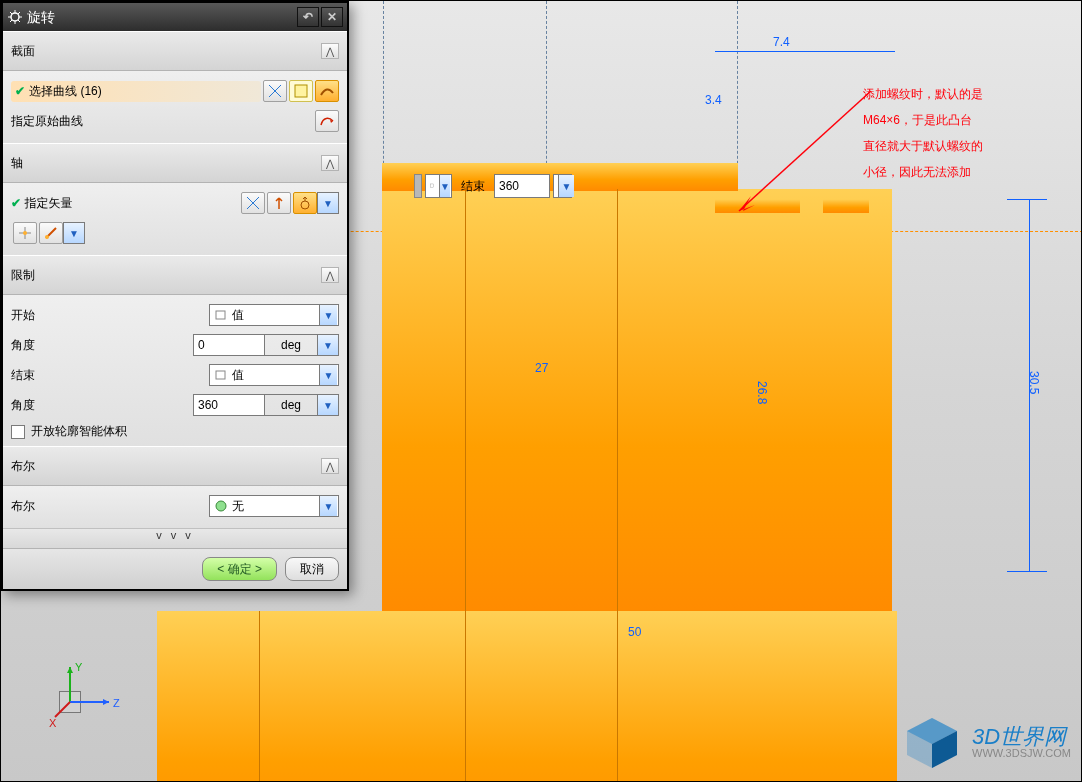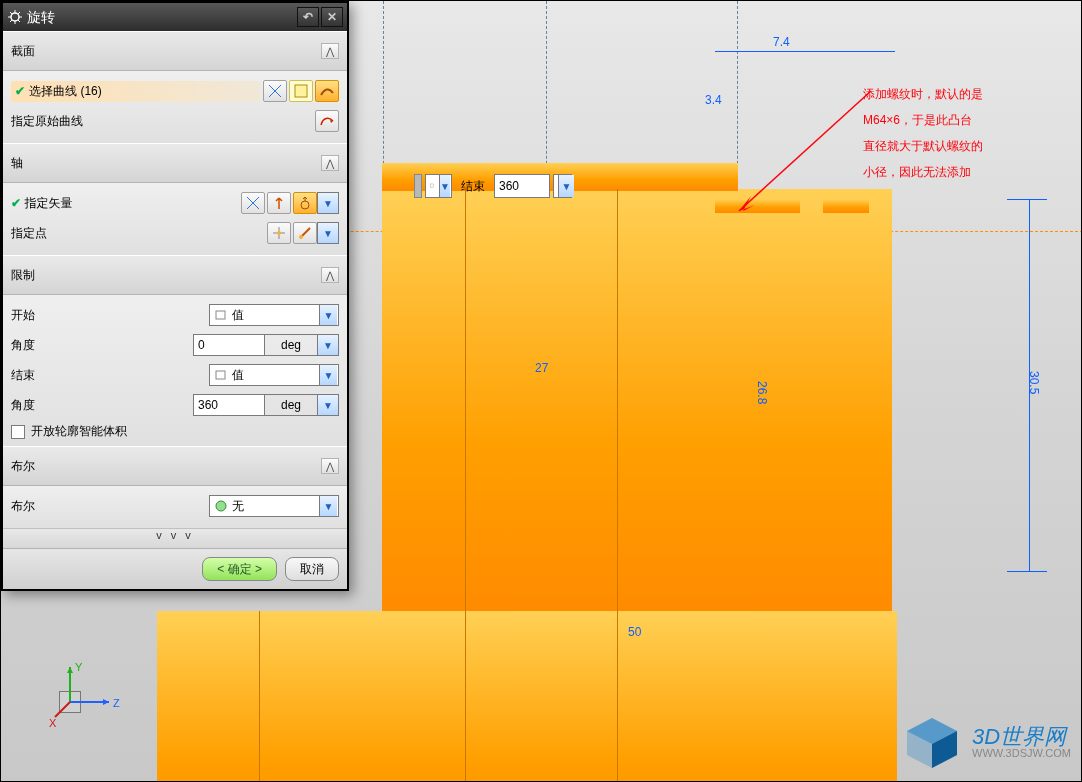--- a/index.html
+++ b/index.html
@@ -229,21 +229,20 @@
         </div>
       <div class="tb orange">
           <svg viewBox="0 0 16 16">
             <circle cx="8" cy="10" r="4" fill="none" stroke="#a05000"></circle>
             <path d="M8 6V2l-2 2M8 2l2 2" stroke="#a05000" fill="none"></path>
           </svg>
         </div>
       <div class="stepdn">▼</div>
     </div>
     <div class="row">
-      <span class="lbl">指定点</span>
       <div class="tb">
           <svg viewBox="0 0 16 16">
             <path d="M8 2v12M2 8h12" stroke="#888"></path>
             <circle cx="8" cy="8" r="2" fill="#ffb030"></circle>
           </svg>
         </div>
       <div class="tb">
           <svg viewBox="0 0 16 16">
             <path d="M3 13L13 3" stroke="#d05000" stroke-width="2"></path>
             <circle cx="4" cy="12" r="2" fill="#ffb030"></circle>

